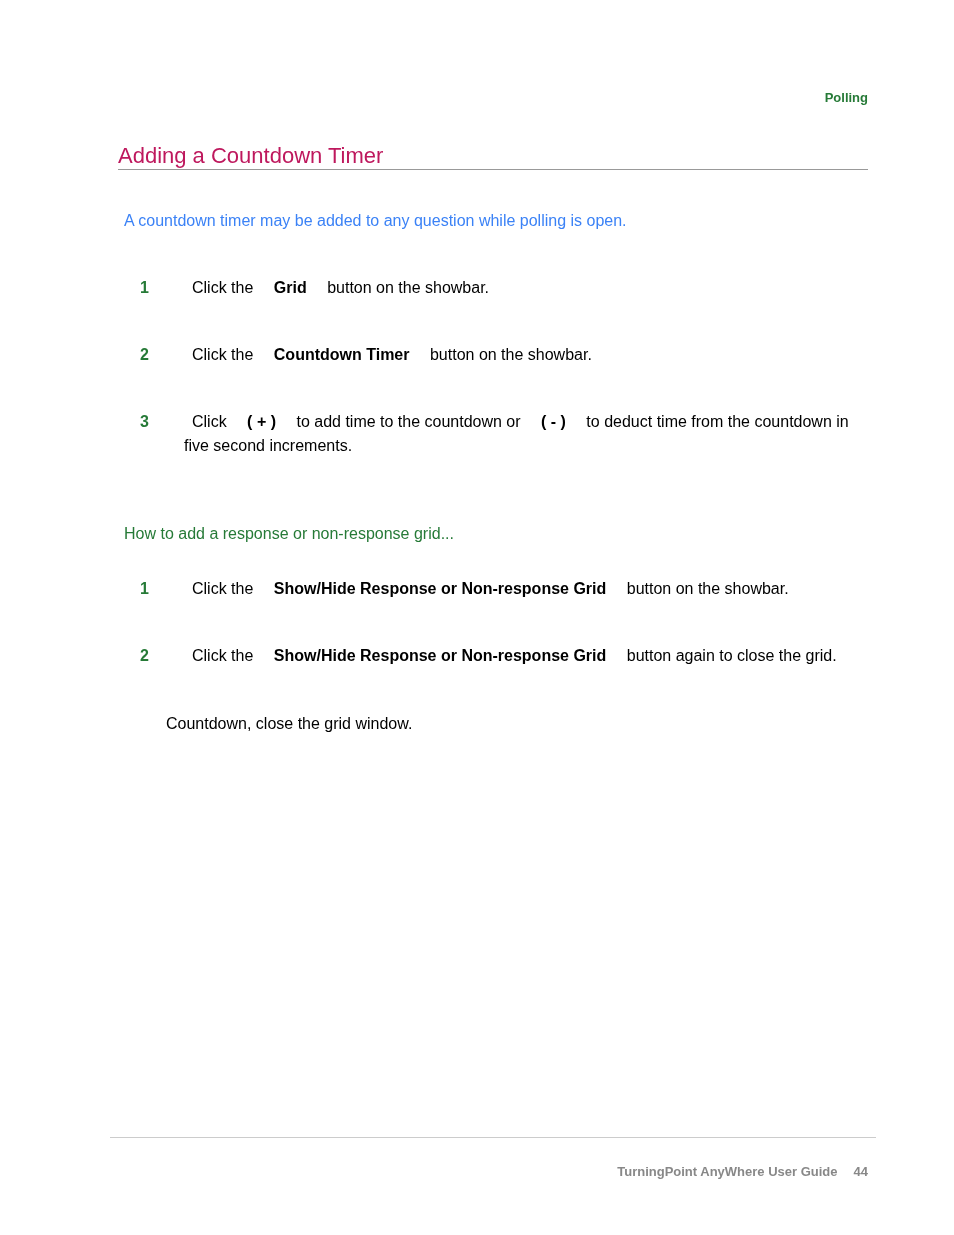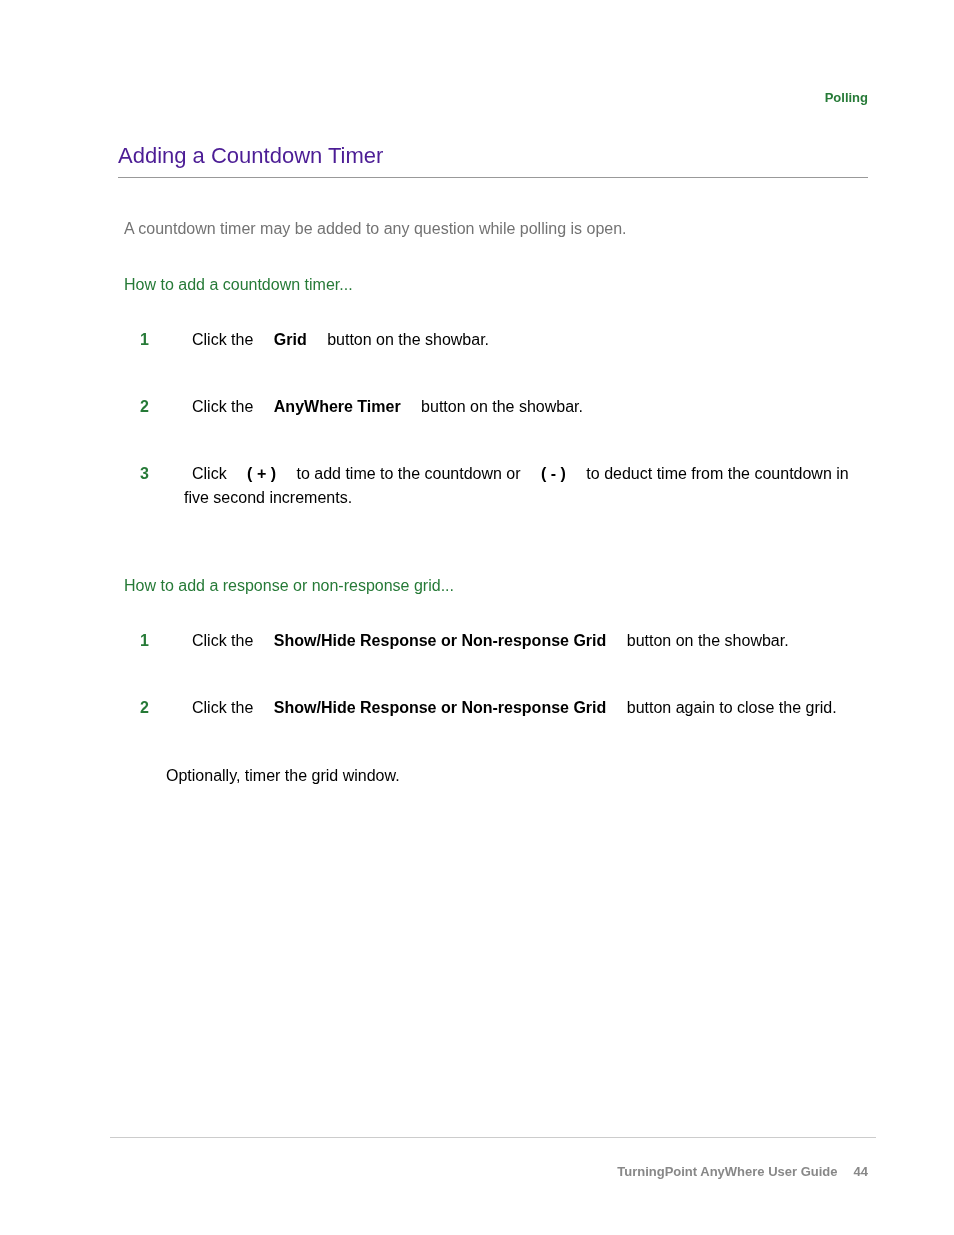--- a/index.html
+++ b/index.html
@@ -17,28 +17,27 @@
     .header-label {
       text-align: right;
       font-size: 13px;
       font-weight: 700;
       color: #267a37;
       margin-bottom: 38px;
     }
     .section-heading {
       font-size: 22px;
       font-weight: 400;
-      color: #4c1d95;
+      color: #be185d;
       border-bottom: 1px solid #999;
-      padding-bottom: 8px;
       margin-bottom: 42px;
     }
     .intro-text {
       font-size: 16px;
-      color: #737373;
+      color: #3b82f6;
       margin-bottom: 38px;
       margin-left: 14px;
     }
     .sub-heading {
       font-size: 16px;
       color: #267a37;
       margin-bottom: 26px;
       margin-left: 14px;
     }
     .step-list {
@@ -82,32 +81,31 @@
   </style>
 </head>
 <body>
 
 <div class="page">
 
   <div class="header-label">Polling</div>
 
   <h2 class="section-heading">Adding a Countdown Timer</h2>
   <p class="intro-text">A countdown timer may be added to any question while polling is open.</p>
-  <p class="sub-heading">How to add a countdown timer...</p>
   <div class="step-list">
     <div class="step-item">
       <span class="step-num">1</span>
       <span class="step-text">
         <span>Click the </span><b>Grid</b><span> button on the showbar.</span>
       </span>
     </div>
     <div class="step-item">
       <span class="step-num">2</span>
       <span class="step-text">
-        <span>Click the </span><b>AnyWhere Timer</b><span> button on the showbar.</span>
+        <span>Click the </span><b>Countdown Timer</b><span> button on the showbar.</span>
       </span>
     </div>
     <div class="step-item">
       <span class="step-num">3</span>
       <span class="step-text">
         <span>Click </span><b>( + )</b><span> to add time to the countdown or </span><b>( - )</b><span> to deduct time from the countdown in five second increments.</span>
       </span>
     </div>
   </div>
 
@@ -118,21 +116,21 @@
       <span class="step-text">
         <span>Click the </span><b>Show/Hide Response or Non-response Grid</b><span> button on the showbar.</span>
       </span>
     </div>
     <div class="step-item">
       <span class="step-num">2</span>
       <span class="step-text">
         <span>Click the </span><b>Show/Hide Response or Non-response Grid</b><span> button again to close the grid.</span>
       </span>
     </div>
-    <p class="extra-text">Optionally, timer the grid window.</p>
+    <p class="extra-text">Countdown, close the grid window.</p>
   </div>
 
 </div>
 
 <div class="footer">
   <span>TurningPoint AnyWhere User Guide</span>
   <span>44</span>
 </div>
 
 </body></html>

